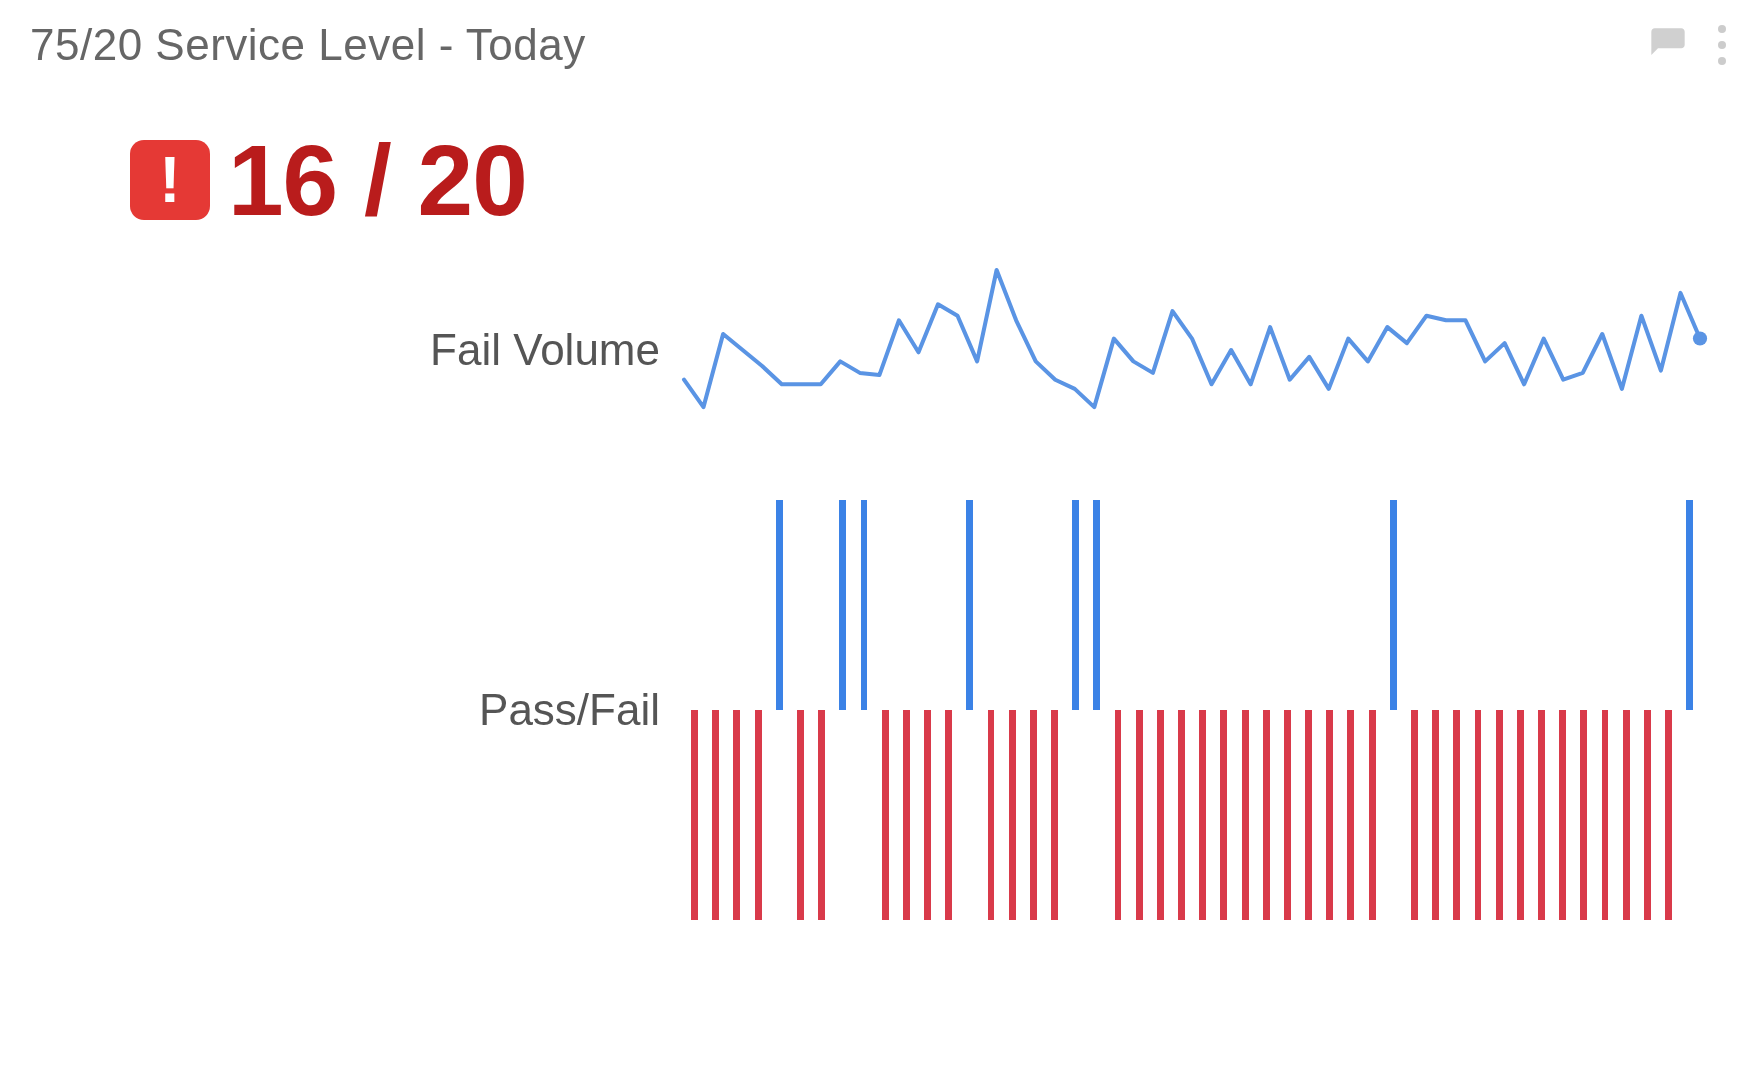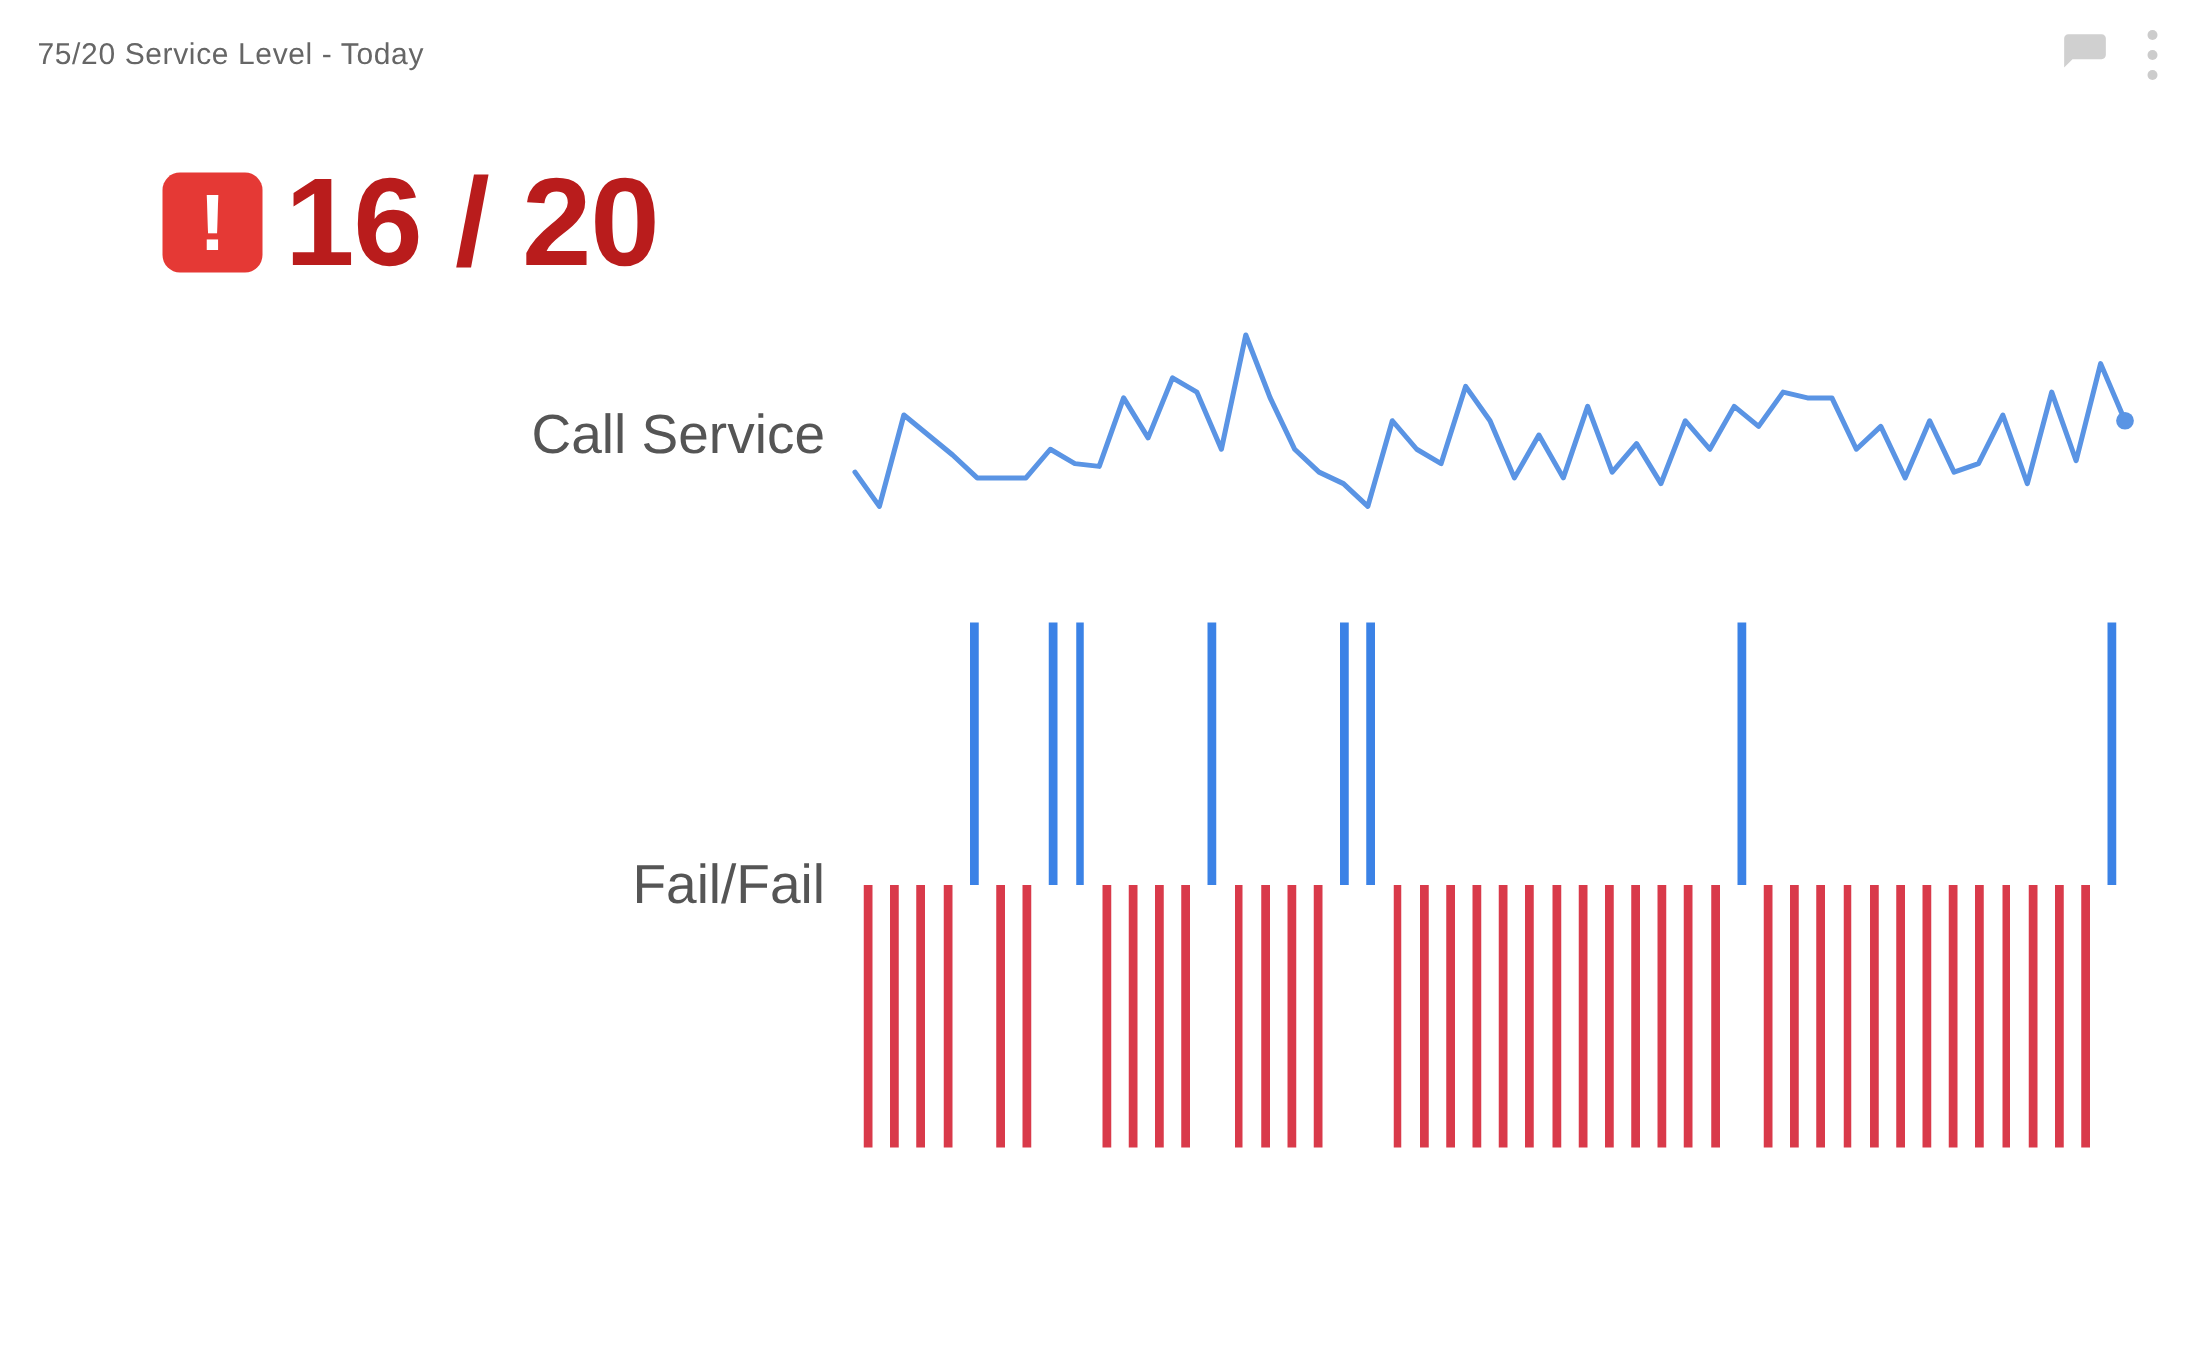--- a/index.html
+++ b/index.html
@@ -1,18 +1,18 @@
 <!DOCTYPE html>
 <html><head>
 <meta charset="utf-8">
 <style>
   html,body{margin:0;padding:0;background:#fff;font-family:"Segoe UI",Arial,sans-serif;color:#333;}
   .widget{width:1760px;height:1080px;position:relative;box-sizing:border-box;padding:20px 30px;}
   .header{display:flex;align-items:center;justify-content:space-between;}
-  .title{font-size:24px;font-weight:400;color:#666;letter-spacing:.5px;}
+  .title{font-size:44px;font-weight:400;color:#666;letter-spacing:.5px;}
   .header-icons{display:flex;align-items:center;gap:26px;color:#ccc;}
   .comment-icon svg{width:40px;height:40px;display:block;}
   .kebab{display:flex;flex-direction:column;gap:8px;padding:4px;}
   .kebab span{width:8px;height:8px;border-radius:50%;background:#ccc;}
   .metric{display:flex;align-items:center;gap:18px;margin-top:60px;margin-left:100px;}
   .alert-badge{width:80px;height:80px;border-radius:14px;background:#e53935;display:flex;align-items:center;justify-content:center;}
   .alert-badge span{color:#fff;font-size:64px;font-weight:900;font-family:Arial,sans-serif;line-height:1;}
   .metric-value{font-size:100px;font-weight:800;color:#b91c1c;letter-spacing:-1px;line-height:1;font-family:"Segoe UI",Arial,sans-serif;}
   .row{display:flex;align-items:center;margin-right:30px;}
   .row-label{flex:0 0 630px;text-align:right;font-size:44px;color:#555;padding-right:24px;}
@@ -51,31 +51,31 @@
   </div>
 
   <div class="metric">
     <div class="alert-badge">
       <span>!</span>
     </div>
     <div class="metric-value">16 / 20</div>
   </div>
 
   <div class="row call-volume">
-    <div class="row-label">Call Service</div>
+    <div class="row-label">Fail Volume</div>
     <div class="row-chart line-chart">
       <svg class="spark" id="sparkline" preserveAspectRatio="none" viewBox="0 0 1000 160">
           <path d="M0.0 109.7 L19.2 137.1 L38.5 64.0 L57.7 80.0 L76.9 96.0 L96.2 114.3 L115.4 114.3 L134.6 114.3 L153.8 91.4 L173.1 102.9 L192.3 105.1 L211.5 50.3 L230.8 82.3 L250.0 34.3 L269.2 45.7 L288.5 91.4 L307.7 0.0 L326.9 50.3 L346.2 91.4 L365.4 109.7 L384.6 118.9 L403.8 137.1 L423.1 68.6 L442.3 91.4 L461.5 102.9 L480.8 41.1 L500.0 68.6 L519.2 114.3 L538.5 80.0 L557.7 114.3 L576.9 57.1 L596.2 109.7 L615.4 86.9 L634.6 118.9 L653.8 68.6 L673.1 91.4 L692.3 57.1 L711.5 73.1 L730.8 45.7 L750.0 50.3 L769.2 50.3 L788.5 91.4 L807.7 73.1 L826.9 114.3 L846.2 68.6 L865.4 109.7 L884.6 102.9 L903.8 64.0 L923.1 118.9 L942.3 45.7 L961.5 100.6 L980.8 22.9 L1000.0 68.6 "></path>
           <circle cx="1000" cy="68.57142857142858" r="7"></circle>
         </svg>
     </div>
   </div>
 
   <div class="row pass-fail">
-    <div class="row-label">Fail/Fail</div>
+    <div class="row-label">Pass/Fail</div>
     <div class="row-chart bar-chart">
       <div class="bars" id="pf-bars">
           <div class="bar fail"></div>
           <div class="bar fail"></div>
           <div class="bar fail"></div>
           <div class="bar fail"></div>
           <div class="bar pass"></div>
           <div class="bar fail"></div>
           <div class="bar fail"></div>
           <div class="bar pass"></div>

